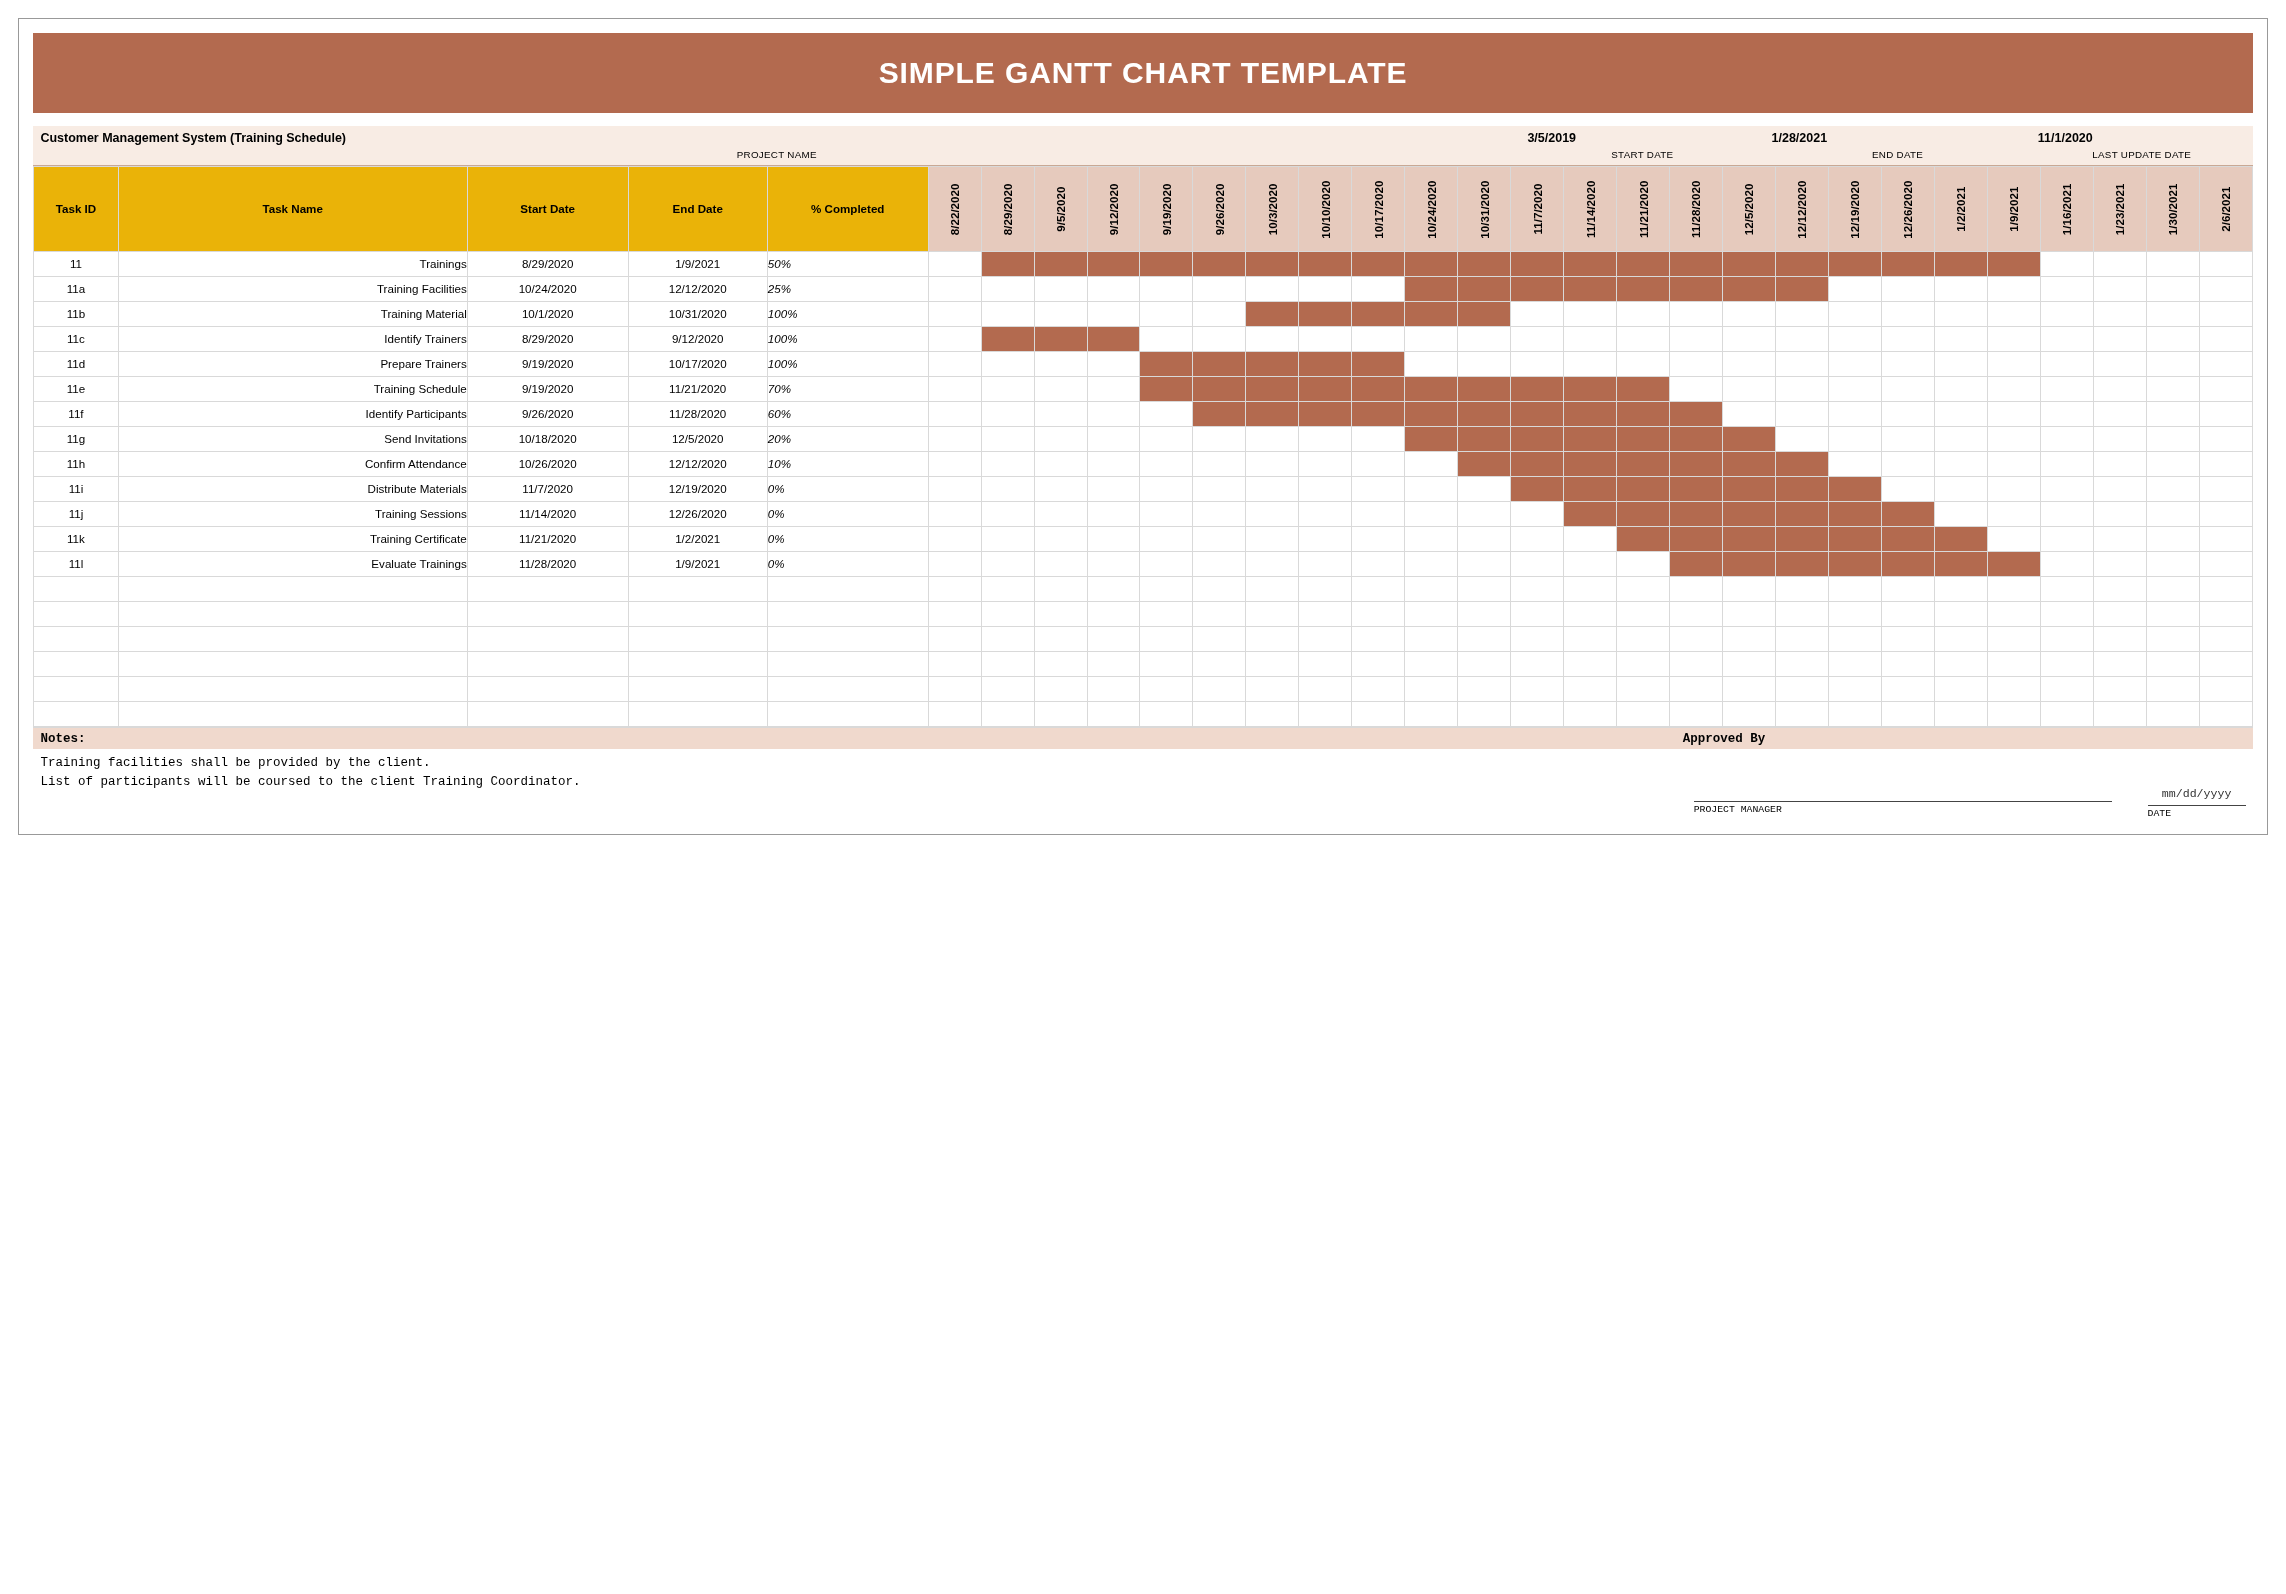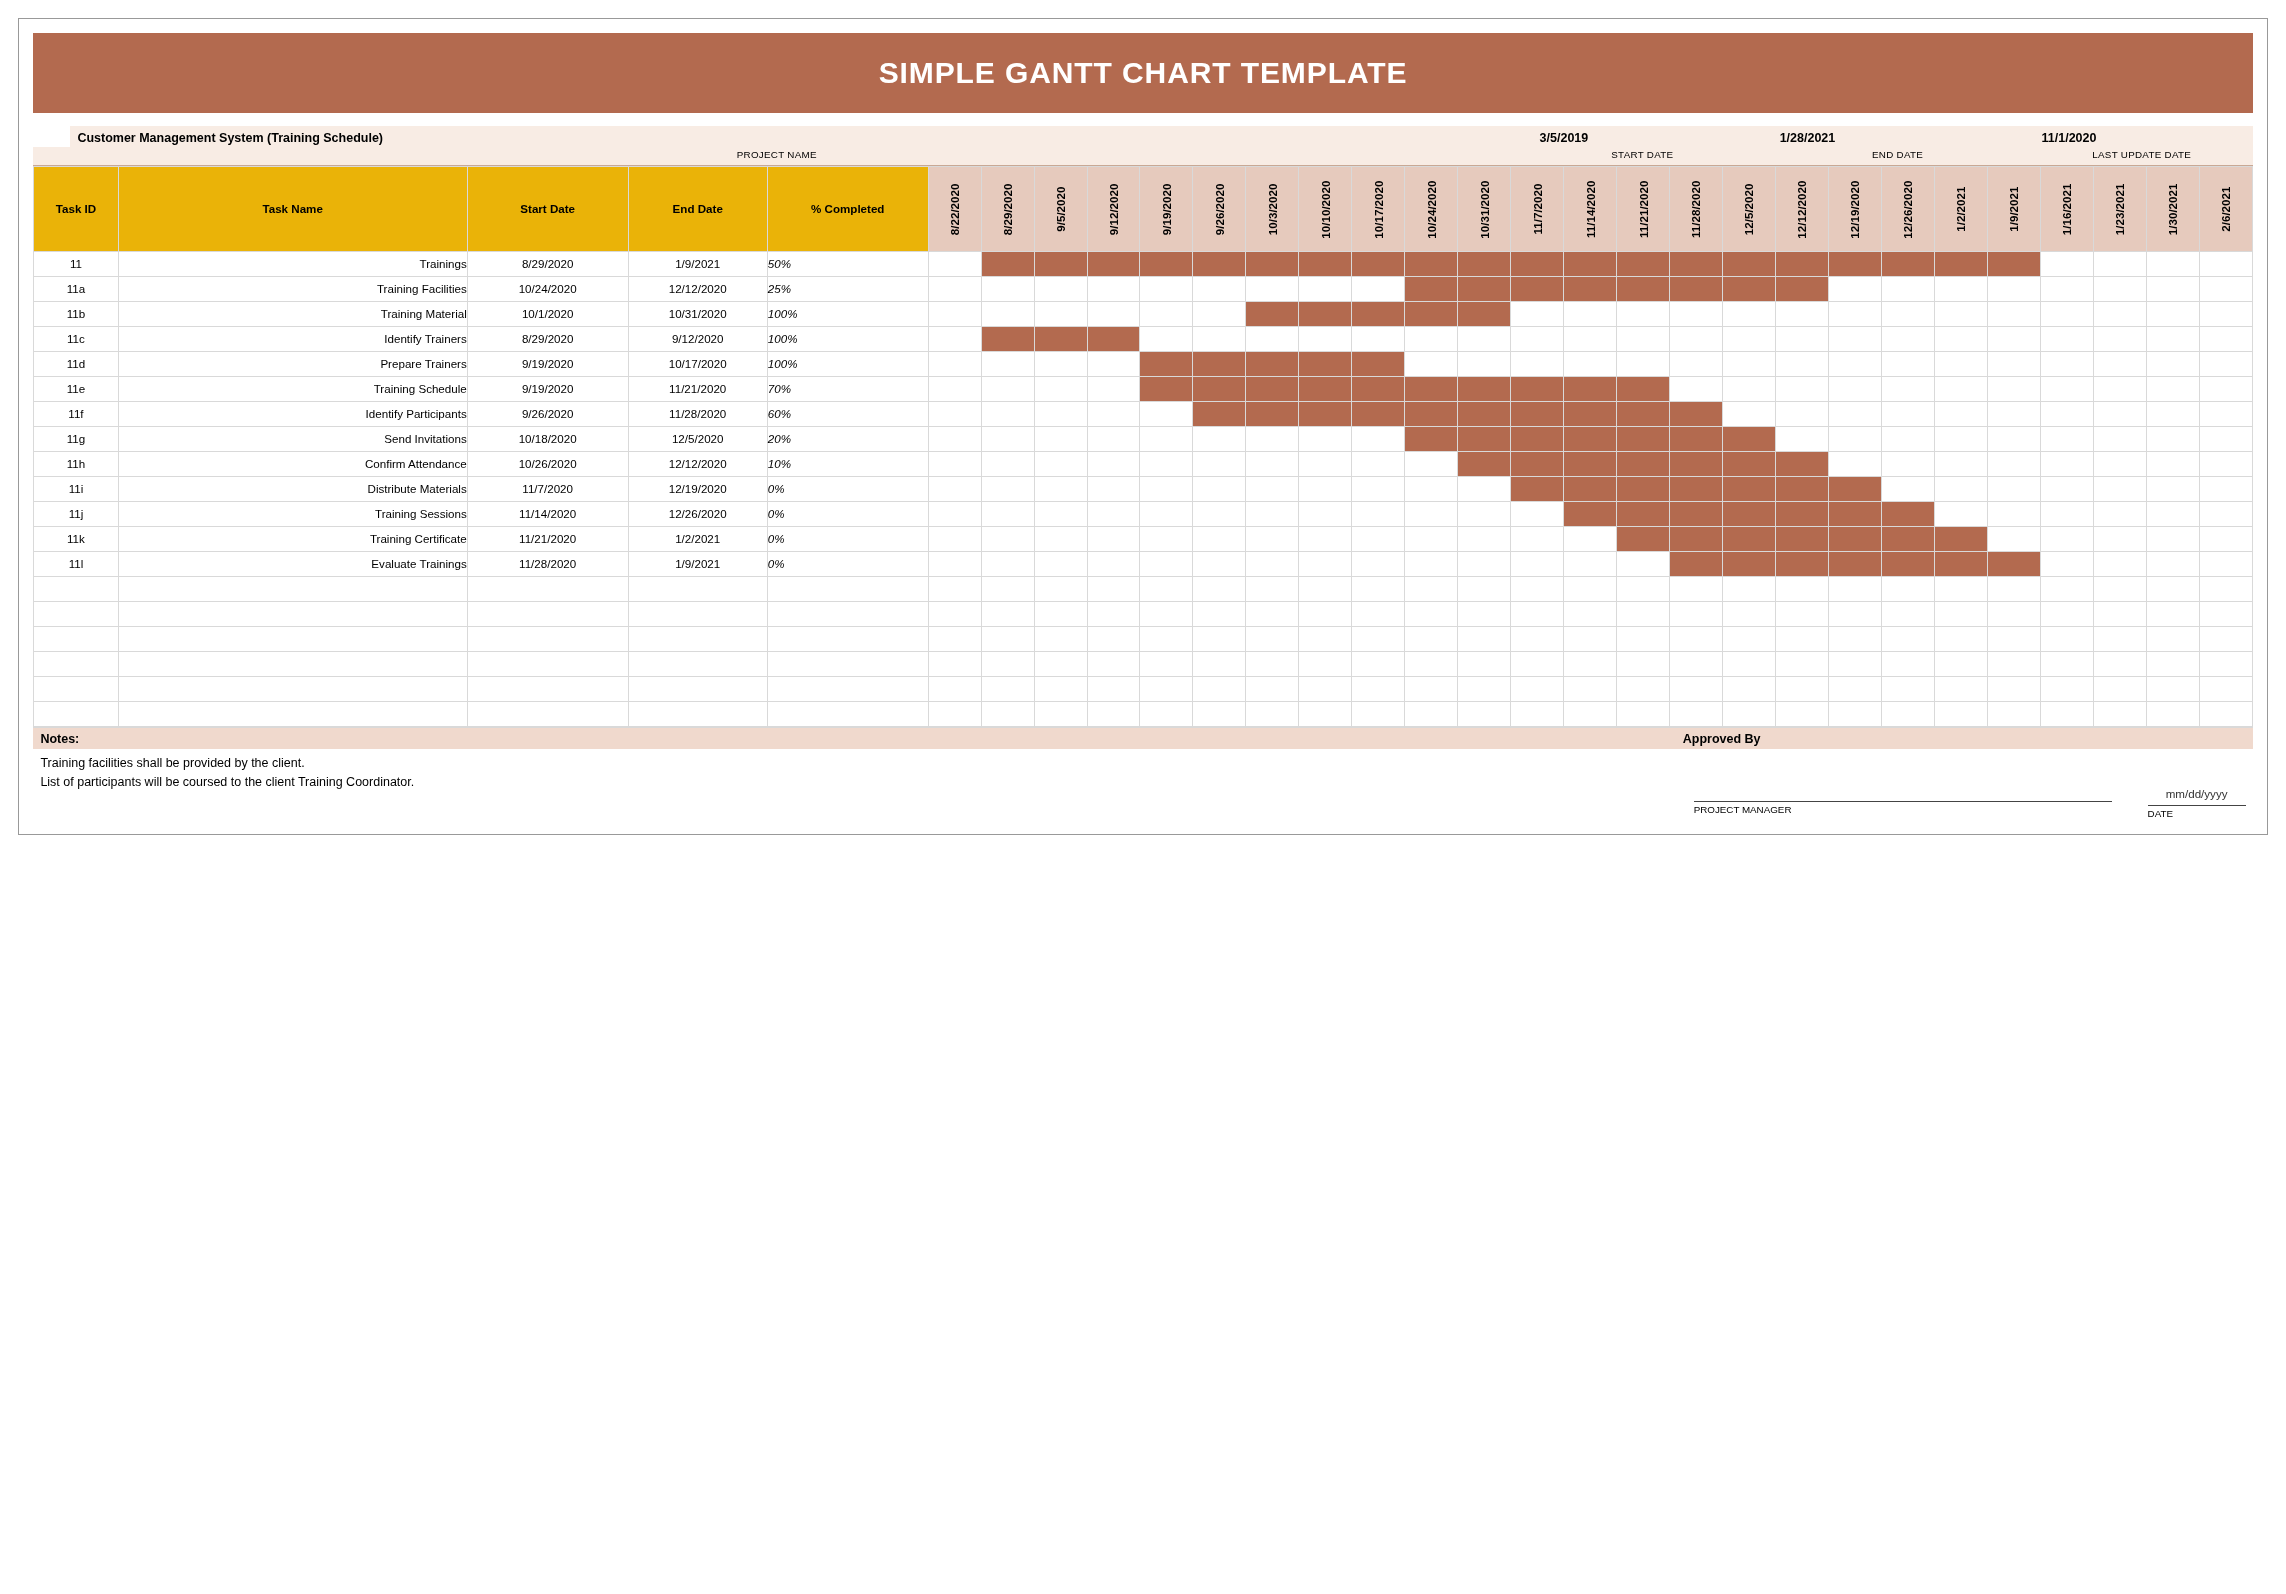--- a/index.html
+++ b/index.html
@@ -21,21 +21,20 @@
     text-align: center;
     font-size: 30px;
     font-weight: bold;
     padding: 23px 9px;
     letter-spacing: 0.9px;
   }
   .meta-row {
     display: flex;
     background: #f8ece4;
     margin-top: 12.5px;
-    margin-left: 37px;
   }
   .meta-cell {
     padding: 5.3px 7.1px 1.8px 7.1px;
     font-weight: bold;
     font-size: 12.5px;
   }
   .meta-label-row {
     display: flex;
     background: #f8ece4;
     border-bottom: 0.9px solid #c9a894;
@@ -77,21 +76,21 @@
     padding: 5.3px 0;
   }
   td.task-id   { text-align: center; padding: 4.5px 3.6px; }
   td.task-name { text-align: right;   padding: 4.5px 7.1px; }
   td.task-date { text-align: center; padding: 4.5px 3.6px; }
   td.task-pct  { text-align: left; padding: 4.5px 3.6px; font-style: italic; }
   td.bar-cell  { padding: 0; }
   td.bar-on    { background: #b36a4f; }
   tr.data-row td { height: 25px; }
 
-  .footer-row { display: flex; margin-top: 0; }
+  .footer-row { display: flex; margin-top: 0; font-family: Liberation Mono, monospace; }
   .notes-head, .approv-head {
     background: #f0d9cd;
     font-weight: bold;
     padding: 3.6px 7.1px;
     border-top: 0.9px solid #d9d9d9;
   }
   .notes-body { padding: 5.3px 7.1px; line-height: 1.5; }
   .sig-area { display: flex; gap: 36px; padding: 18px 7.1px 0 18px; }
   .sig-block { flex: 1; }
   .sig-line { border-top: 0.9px solid #444; margin-top: 19.6px; }

